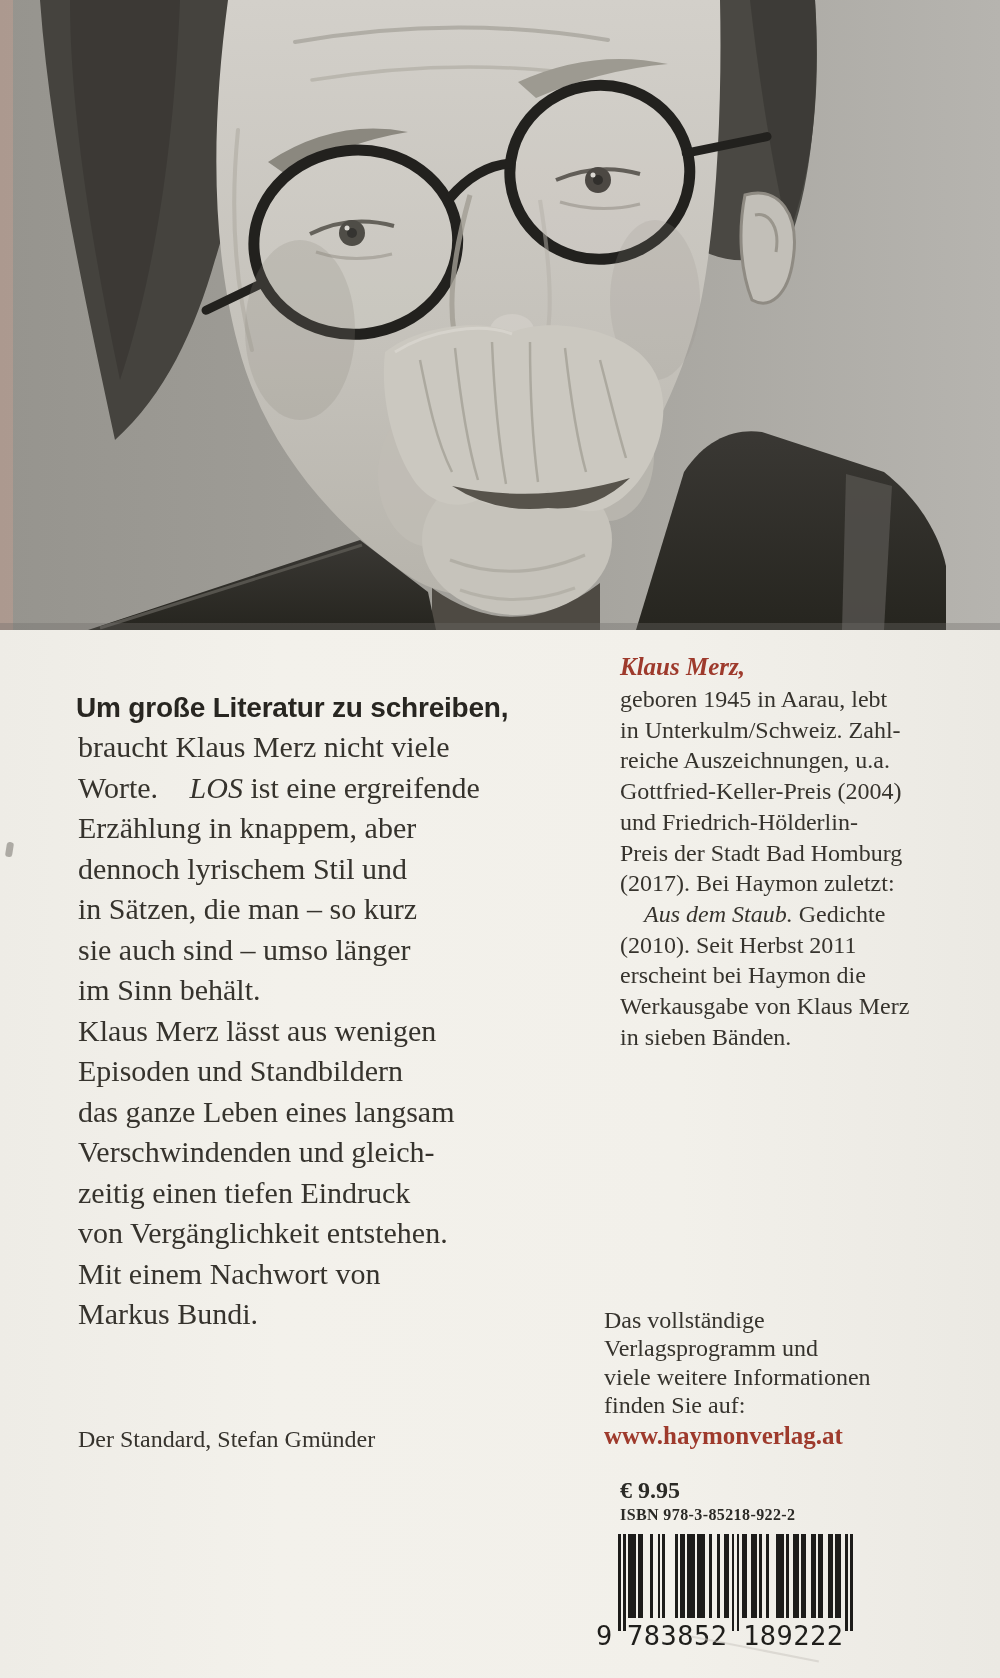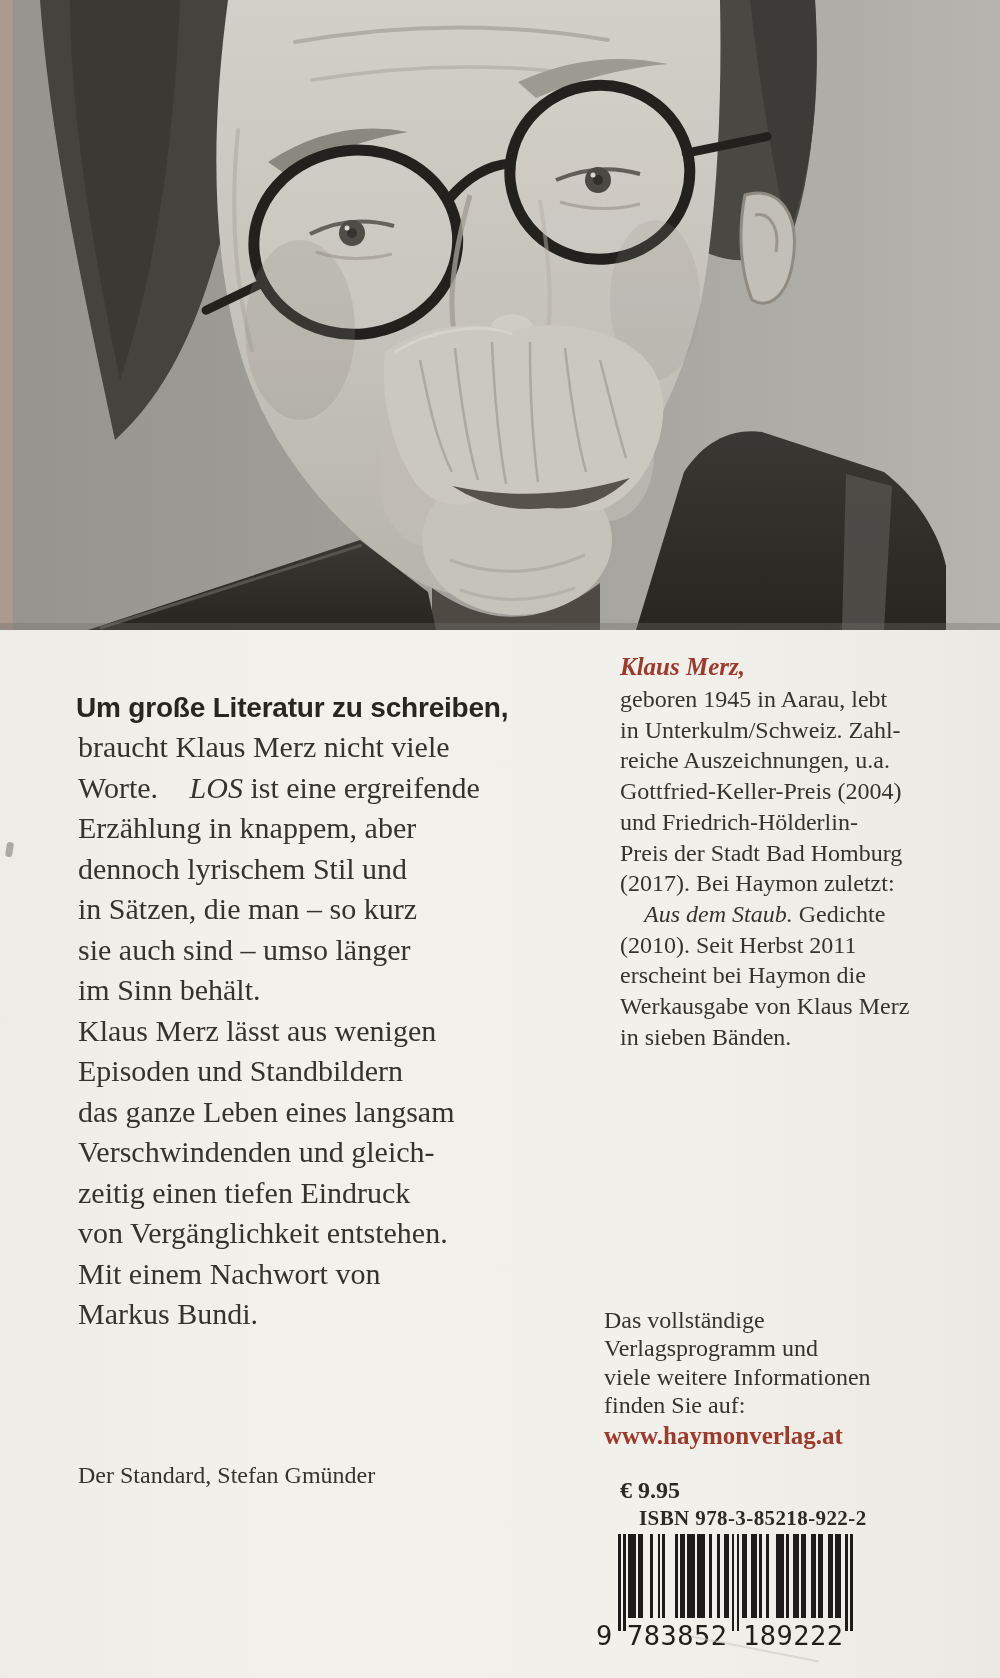--- a/index.html
+++ b/index.html
@@ -23,41 +23,41 @@
     left:78px; top:727px; width:470px;
     font-size:30px; line-height:40.5px; color:#36332d; white-space:pre-line;
   }
   .italic { font-style:italic;margin-left:24px; }
   .press-quote {
     left:78px; top:1376px; width:420px;
     font-size:30px; font-style:italic; color:#3a3731;
   }
   .press-attr {
     left:78px; top:1426px; width:420px;
-    font-size:24px; color:#36332d;margin-top:36px;
+    font-size:24px; color:#36332d;
   }
   
   .bio {
     left:620px; top:650px; width:330px;
     font-size:24px; line-height:30.7px; white-space:pre-line; color:#36332d;
   }
   .author-name {
     display:block; font-weight:bold; font-size:25px; line-height:34px;
     color:#9e3a2c; white-space:normal;font-style:italic;
   }
   .publisher {
     left:584px; top:1306px; width:330px;
     font-size:24px; line-height:28.4px; white-space:pre-line; color:#36332d;margin-left:20px;
   }
   .website {
     display:block; font-weight:bold; font-size:25px; line-height:30px;
     color:#9e3a2c; margin-top:1px;
   }
   .price { left:620px; top:1477px; font-weight:bold; font-size:24px; color:#2b2a26; }
-  .isbn  { left:639px; top:1506px; font-weight:bold; font-size:21px; letter-spacing:0.4px; color:#2b2a26; }
+  .isbn  { left:620px; top:1506px; font-weight:bold; font-size:16px; letter-spacing:0.4px; color:#2b2a26; }
   
   .barcode { left:596px; top:1534px; width:285px; height:122px; }
   .barcode .bars { position:absolute; left:22px; top:0; width:238px; height:98px; }
   .barcode .bar { position:absolute; top:0; width:2.8px; height:84px; background:#1d1c1a; }
   .barcode .bar.tall { height:97px; }
   .bc-digit {
     position:absolute; top:86px;
     font-family:"DejaVu Sans Mono","Liberation Mono",monospace;
     font-size:27px; color:#1f1e1b; letter-spacing:0.5px;
   }

